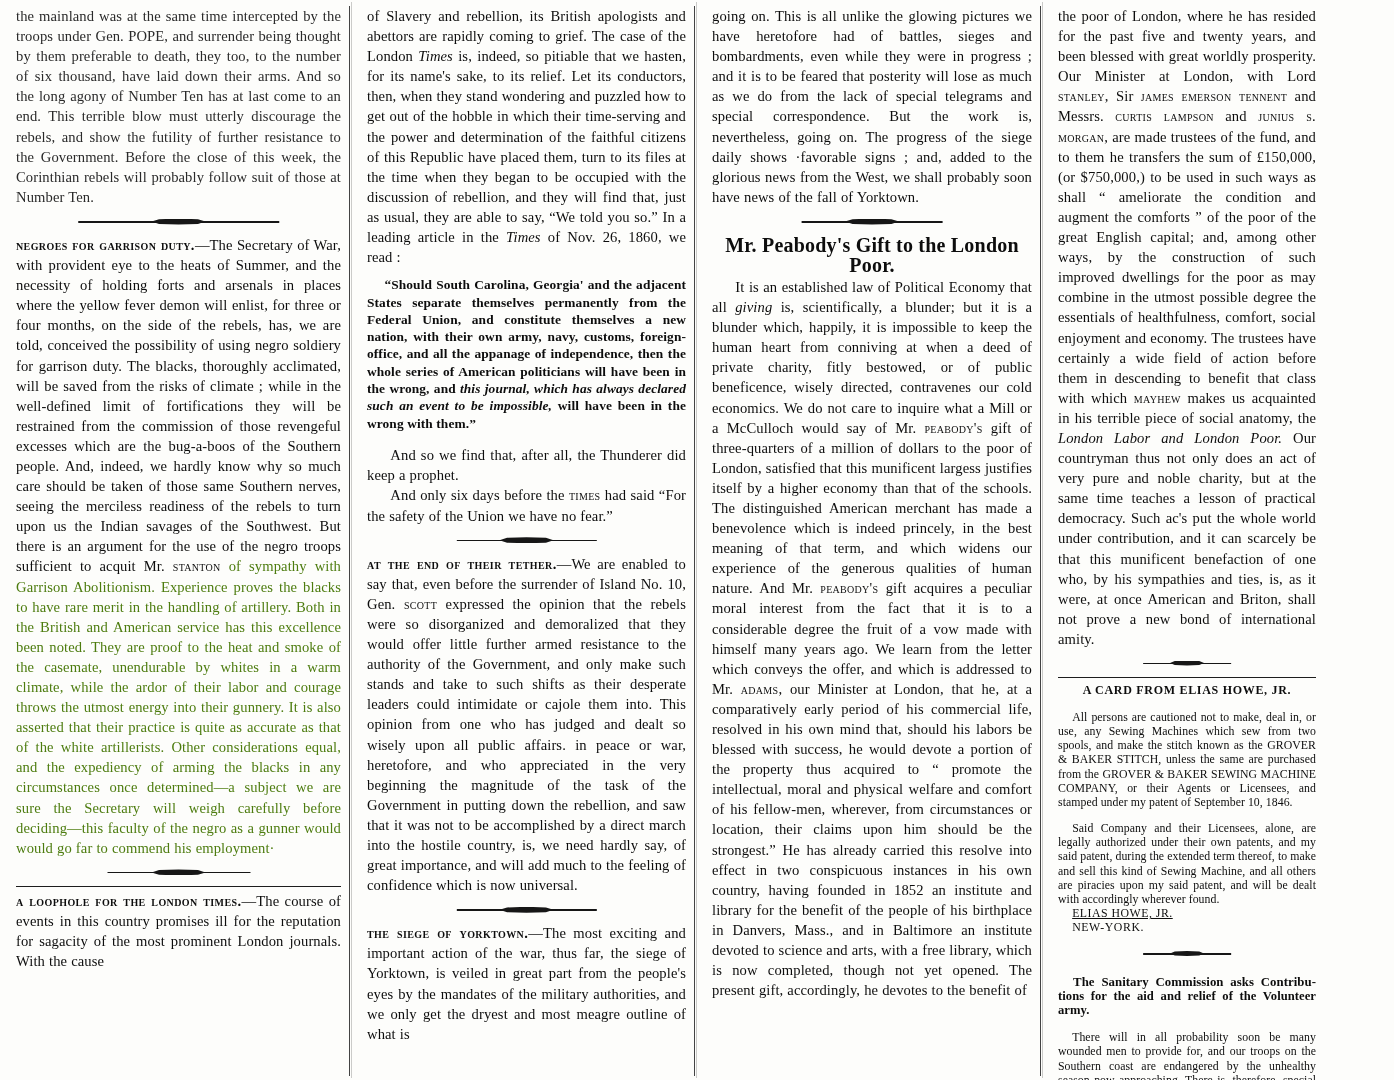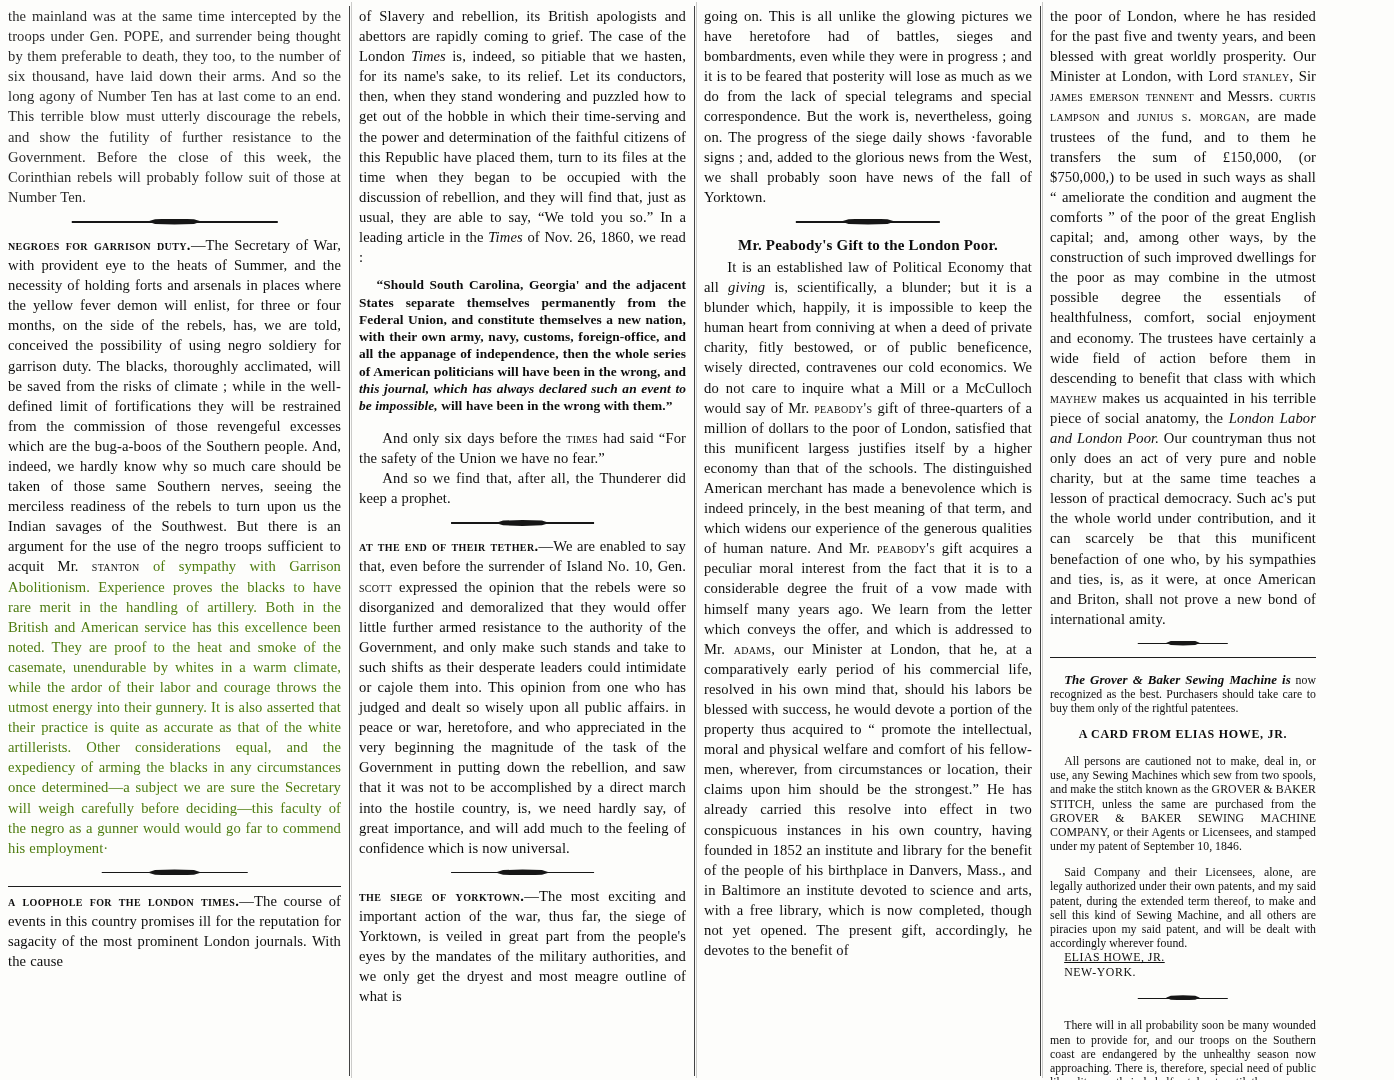--- a/index.html
+++ b/index.html
@@ -13,21 +13,21 @@
   .page{
     position:relative;width:1394px;height:1080px;
     background:#fdfdfb;
     display:flex;
     box-sizing:border-box;
   }
   
   .col{
     position:relative;
     box-sizing:border-box;
-    padding:6px 10px 0 8px;
+    padding:6px 10px 0 16px;
     overflow:hidden;
   }
   .col-1{width:351px;}
   .col-2{width:345px;}
   .col-3{width:346px;}
   .col-4{width:284px;}
 
   
   .rule{
     position:absolute;top:0;bottom:0;width:3px;
@@ -72,21 +72,21 @@
   }
   .scn{ 
     font-variant:small-caps;
     text-transform:lowercase;
     letter-spacing:.3px;
   }
   .it{ font-style:italic; }
 
   
   .headline-center{
-    font-size:15px;
+    font-size:20px;
     font-weight:bold;
     text-align:center;
     line-height:20px;
     margin:3px 0 2px 0;
     letter-spacing:.2px;
   }
 
   
   .orn{
     position:relative;
@@ -187,26 +187,26 @@
   <div class="col col-2">
 
     <p class="para lead">
       <span>of Slavery and rebellion, its British apologists and abettors are rapidly coming to grief. The case of the London </span><span class="it">Times</span><span> is, indeed, so pitiable that we hasten, for its name's sake, to its relief. Let its conductors, then, when they stand wondering and puzzled how to get out of the hobble in which their time-serving and the power and determination of the faithful citizens of this Republic have placed them, turn to its files at the time when they began to be occupied with the discussion of rebellion, and they will find that, just as usual, they are able to say, “We told you so.” In a leading article in the </span><span class="it">Times</span><span> of Nov. 26, 1860, we read :</span>
     </p>
 
     <p class="quote">
       <span>“Should South Carolina, Georgia' and the adjacent States separate themselves permanently from the Federal Union, and constitute themselves a new nation, with their own army, navy, customs, foreign-office, and all the appanage of independence, then the whole series of American politicians will have been in the wrong, and </span><span class="it">this journal, which has always declared such an event to be impossible,</span><span> will have been in the wrong with them.”</span>
     </p>
 
+    <p class="para indent">And so we find that, after all, the Thunderer did keep a prophet.</p>
+
     <p class="para indent">
       <span>And only six days before the </span><span class="scn">TIMES</span><span> had said “For the safety of the Union we have no fear.”</span>
     </p>
 
-    <p class="para indent">And so we find that, after all, the Thunderer did keep a prophet.</p>
-
     <div class="orn small">
         <i></i>
       </div>
 
     <p class="para noindent">
       <span class="sc" style="font-weight:bold">AT THE END OF THEIR TETHER.</span><span>—</span><span>We are enabled to say that, even before the surrender of Island No. 10, Gen. </span><span class="scn">SCOTT</span><span> expressed the opinion that the rebels were so disorganized and demoralized that they would offer little further armed resistance to the authority of the Government, and only make such stands and take to such shifts as their desperate leaders could intimidate or cajole them into. This opinion from one who has judged and dealt so wisely upon all public affairs. in peace or war, heretofore, and who appreciated in the very beginning the magnitude of the task of the Government in putting down the rebellion, and saw that it was not to be accomplished by a direct march into the hostile country, is, we need hardly say, of great importance, and will add much to the feeling of confidence which is now universal.</span>
     </p>
 
     <div class="orn small">
         <i></i>
@@ -241,38 +241,39 @@
     <p class="para lead">
       <span>the poor of London, where he has resided for the past five and twenty years, and been blessed with great worldly prosperity. Our Minister at London, with Lord </span><span class="scn">STANLEY</span><span>, Sir </span><span class="scn">JAMES EMERSON TENNENT</span><span> and Messrs. </span><span class="scn">CURTIS LAMPSON</span><span> and </span><span class="scn">JUNIUS S. MORGAN</span><span>, are made trustees of the fund, and to them he transfers the sum of £150,000, (or $750,000,) to be used in such ways as shall “ ameliorate the condition and augment the comforts ” of the poor of the great English capital; and, among other ways, by the construction of such improved dwellings for the poor as may combine in the utmost possible degree the essentials of healthfulness, comfort, social enjoyment and economy. The trustees have certainly a wide field of action before them in descending to benefit that class with which </span><span class="scn">MAYHEW</span><span> makes us acquainted in his terrible piece of social anatomy, the </span><span class="it">London Labor and London Poor.</span><span> Our countryman thus not only does an act of very pure and noble charity, but at the same time teaches a lesson of practical democracy. Such ac's put the whole world under contribution, and it can scarcely be that this munificent benefaction of one who, by his sympathies and ties, is, as it were, at once American and Briton, shall not prove a new bond of international amity.</span>
     </p>
 
     <div class="orn tiny">
         <i></i>
       </div>
 
     <div class="adbox">
 
-      <p class="ad ad-lead">
-        <span class="ad-title">The Grover &amp; Baker Sewing Machine is</span><span> now recognized as the best. Purchasers should take care to buy them only of the rightful patentees.</span>
-      </p>
 
       <div class="ad-sub">A CARD FROM ELIAS HOWE, JR.</div>
 
       <p class="ad ad-lead">All persons are cautioned not to make, deal in, or use, any Sewing Machines which sew from two spools, and make the stitch known as the GROVER &amp; BAKER STITCH, unless the same are purchased from the GROVER &amp; BAKER SEWING MACHINE COMPANY, or their Agents or Licensees, and stamped under my patent of September 10, 1846.</p>
 
       <p class="ad ad-lead">
         <span>Said Company and their Licensees, alone, are legally authorized under their own patents, and my said patent, during the extended term thereof, to make and sell this kind of Sewing Machine, and all others are piracies upon my said patent, and will be dealt with accordingly wherever found.</span>
         <span class="ad-sign">ELIAS HOWE, JR.</span>
         <span class="ad-city">NEW-YORK.</span>
       </p>
 
       <div class="orn tiny">
           <i></i>
         </div>
 
+      <p class="ad ad-head2">
+        <span style="font-weight:bold;font-size:12.8px">The Sanitary Commission asks Contribu-</span>
+        <span>tions for the aid and relief of the Volunteer army.</span>
+      </p>
 
       <p class="ad ad-lead">There will in all probability soon be many wounded men to provide for, and our troops on the Southern coast are endangered by the unhealthy season now approaching. There is, therefore, special need of public liberality on their behalf, at least until the measures now pending in Congress to strengthen the Medical Department of the army shall be perfected. Agencies and dépôts of hospital stores, &amp;c., are maintained at heavy expense in connection with every portion of the army.</p>
 
       <p class="ad ad-lead">Contributions may be addressed to GEORGE T. STRONG, Treasurer, No. 68 Wall-st., New-York.</p>
 
       <div class="orn tiny"></div>
     </div>
   </div>
 
 </div>

